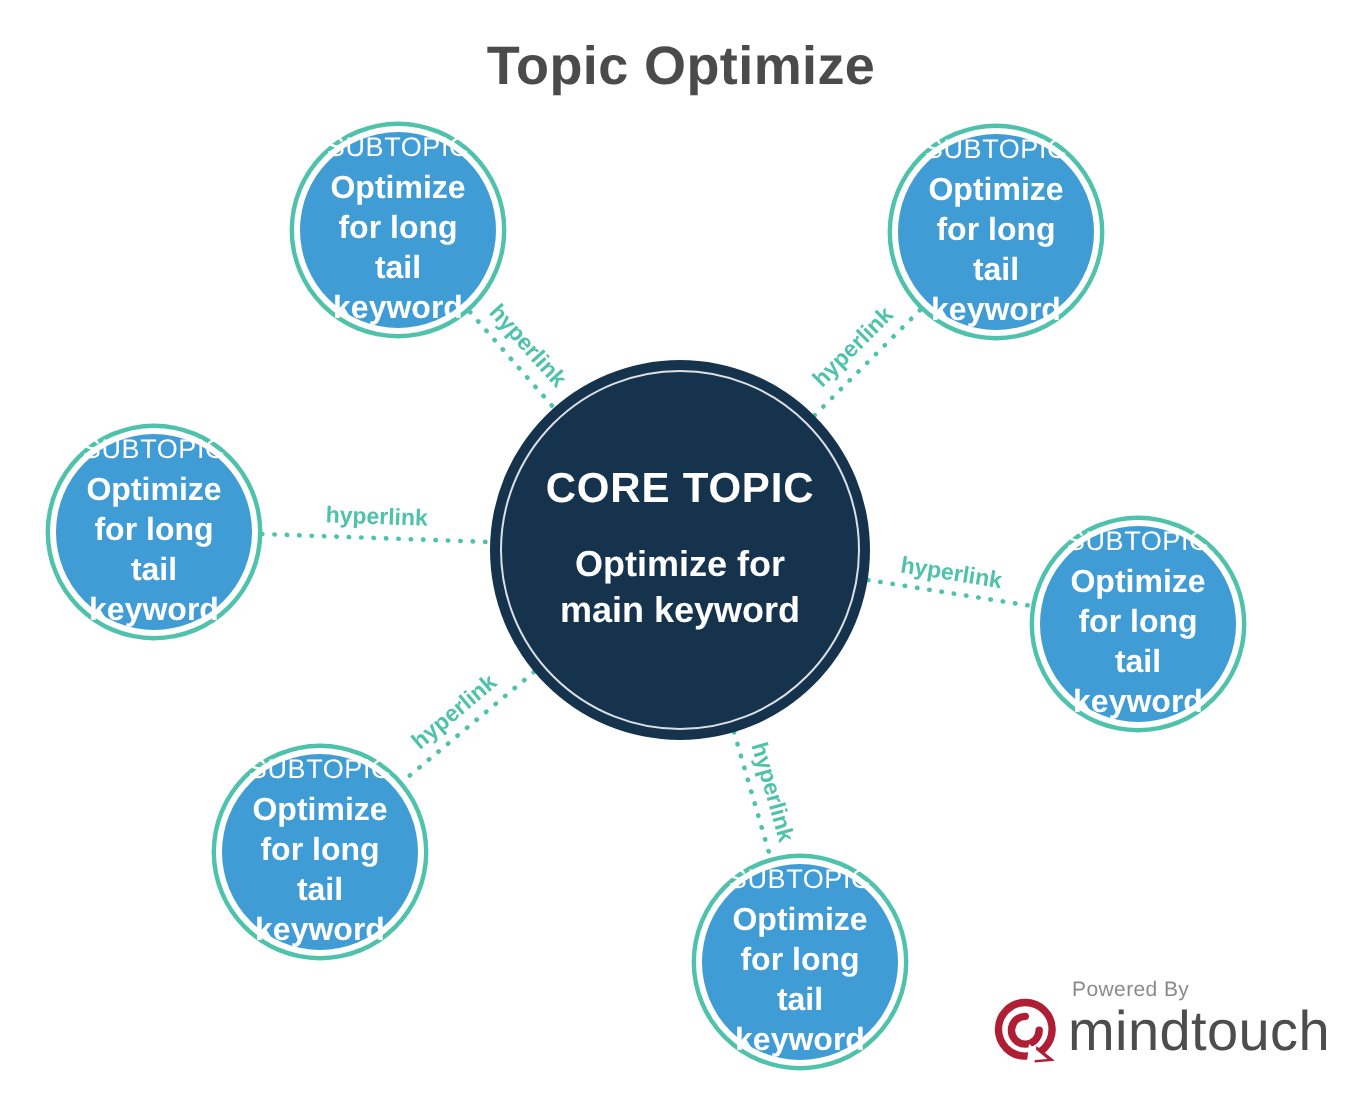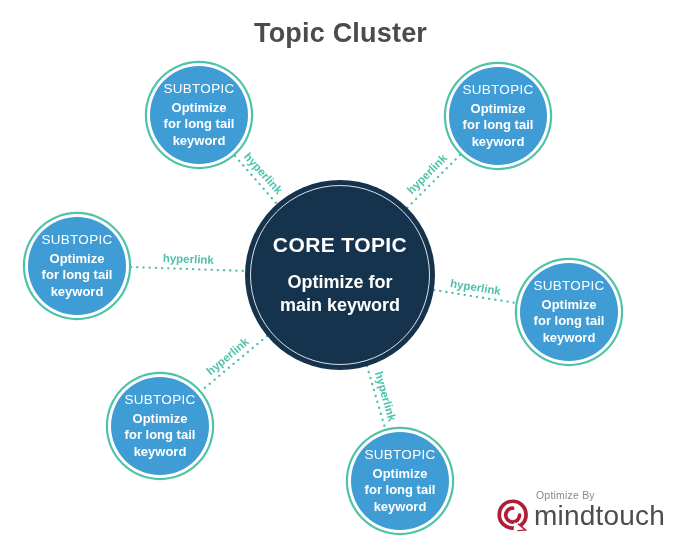--- a/index.html
+++ b/index.html
@@ -27,21 +27,21 @@
   .c6{left:376px;top:399px;transform:translate(-50%,-50%) rotate(74deg) translateY(-10px);}
 
   
   .sub{
     position:absolute;width:98px;height:98px;border-radius:50%;
     background:#3f9cd4;box-shadow:0 0 0 3px #ffffff,0 0 0 5.2px #4fc2ab;
     display:flex;flex-direction:column;align-items:center;justify-content:center;
     text-align:center;color:#fff;
   }
   .sub-title{font-size:13.5px;font-weight:400;letter-spacing:.3px;margin-bottom:4px;}
-  .sub-desc{font-size:13px;font-weight:600;line-height:1.25;width:74px;}
+  .sub-desc{font-size:16px;font-weight:600;line-height:1.25;width:74px;}
   .s1{left:150px;top:66px;}
   .s2{left:449px;top:67px;}
   .s3{left:28px;top:217px;}
   .s4{left:520px;top:263px;}
   .s5{left:111px;top:377px;}
   .s6{left:351px;top:432px;}
 
   
   .core{
     position:absolute;left:245px;top:180px;width:190px;height:190px;border-radius:50%;
@@ -59,21 +59,21 @@
   .brand{position:absolute;left:494px;top:487px;width:170px;height:52px;}
   .brand-icon{position:absolute;left:2px;top:11px;width:37px;height:37px;}
   .powered{position:absolute;left:42px;top:2px;font-size:10.5px;color:#8a8a8a;letter-spacing:.2px;}
   .brand-name{position:absolute;left:40px;top:13px;font-size:28px;color:#4d4d4d;font-weight:500;letter-spacing:.2px;}
 </style>
 </head>
 <body>
 
 <div class="canvas">
 
-  <div class="title">Topic Cluster</div>
+  <div class="title">Topic Optimize</div>
 
   <svg class="links" viewBox="0 0 681 555" xmlns="http://www.w3.org/2000/svg">
     <line x1="235" y1="156" x2="277" y2="204"></line>
     <line x1="460" y1="155" x2="407" y2="208"></line>
     <line x1="131" y1="267" x2="245" y2="271"></line>
     <line x1="434" y1="290" x2="516" y2="303"></line>
     <line x1="267" y1="336" x2="201" y2="391"></line>
     <line x1="367" y1="366" x2="385" y2="428"></line>
   </svg>
 
@@ -115,17 +115,17 @@
     <div class="sub-desc">Optimize for long tail keyword</div>
   </div>
 
   <div class="brand">
     <svg class="brand-icon" viewBox="0 0 40 40" xmlns="http://www.w3.org/2000/svg">
       <circle cx="18" cy="18" r="14.5" fill="none" stroke="#b01e36" stroke-width="4"></circle>
       <path d="M18 11 a7.5 7.5 0 1 0 7.5 7.5" fill="none" stroke="#b01e36" stroke-width="4" stroke-linecap="round"></path>
       <path d="M24 27 L34 35 L23 36 Z" fill="#b01e36"></path>
       <path d="M20 26 L30 34 L19 35 Z" fill="#ffffff"></path>
     </svg>
-    <div class="powered">Optimize By</div>
+    <div class="powered">Powered By</div>
     <div class="brand-name">mindtouch</div>
   </div>
 
 </div>
 
 </body></html>

